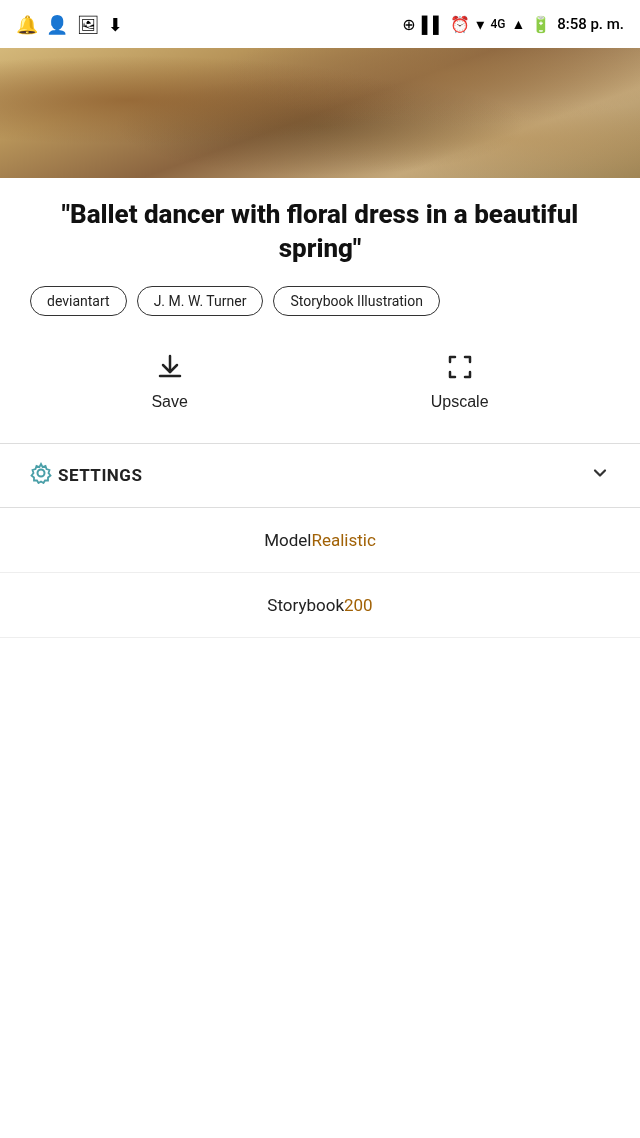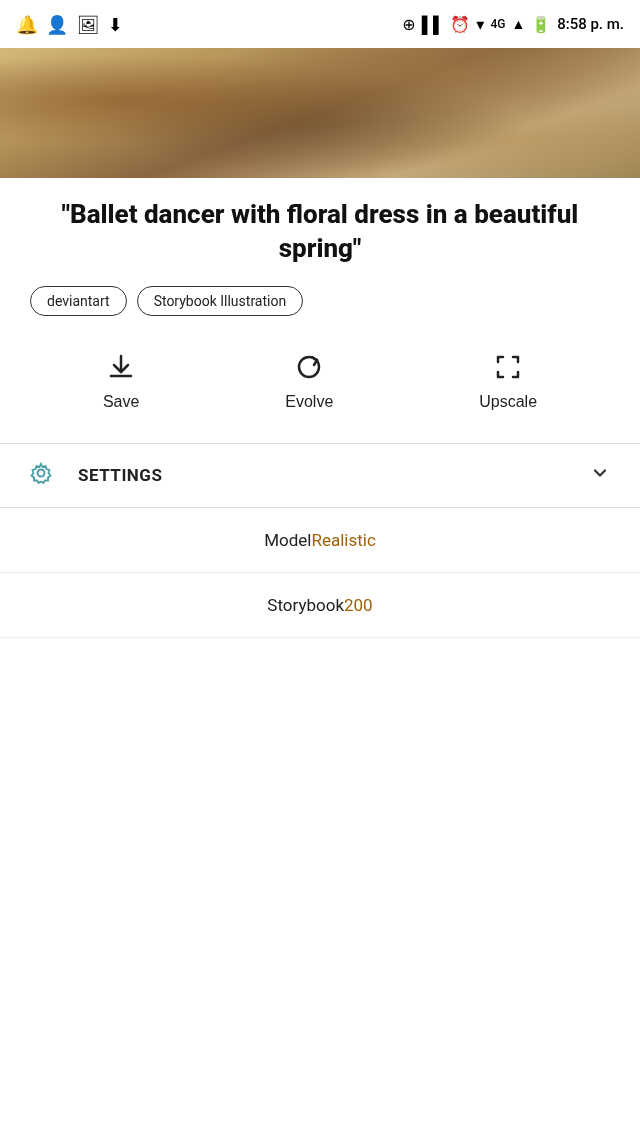--- a/index.html
+++ b/index.html
@@ -134,21 +134,21 @@
       display: flex;
       align-items: center;
       justify-content: space-between;
       padding: 18px 30px;
       cursor: pointer;
       border-bottom: 1px solid #ddd;
     }
     .settings-header-left {
       display: flex;
       align-items: center;
-      gap: 26px;
+      gap: 6px;
     }
     .settings-gear {
       font-size: 20px;
       color: #4a9fa8;
     }
     .settings-title {
       font-size: 17px;
       font-weight: 700;
       color: #222;
       letter-spacing: 0.5px;
@@ -200,46 +200,38 @@
 <div class="image-container">
   <div class="image-placeholder"></div>
 </div>
 
 <div class="content">
 
   <h1 class="title">"Ballet dancer with floral dress in a beautiful spring"</h1>
 
   <div class="tags-row">
     <span class="tag">deviantart</span>
+    <span class="tag">J. M. W. Turner</span>
     <span class="tag">Storybook Illustration</span>
   </div>
 
   <div class="actions-row">
     <button class="action-btn">
       <span class="action-icon">
         <svg width="30" height="30" viewBox="0 0 30 30" fill="none" xmlns="http://www.w3.org/2000/svg">
           <path d="M15 4 L15 20" stroke="#222" stroke-width="2.5" stroke-linecap="round"></path>
           <path d="M8 13 L15 20 L22 13" stroke="#222" stroke-width="2.5" stroke-linecap="round" stroke-linejoin="round"></path>
           <path d="M5 24 L25 24" stroke="#222" stroke-width="2.5" stroke-linecap="round"></path>
         </svg>
       </span>
       <span class="action-label">Save</span>
     </button>
     <button class="action-btn">
       <span class="action-icon">
         <svg width="30" height="30" viewBox="0 0 30 30" fill="none" xmlns="http://www.w3.org/2000/svg">
-          <path d="M23 8 C23 8 25 12 25 15 C25 20.5 20.5 25 15 25 C9.5 25 5 20.5 5 15 C5 9.5 9.5 5 15 5 C17.5 5 19.8 5.9 21.5 7.5" stroke="#222" stroke-width="2.5" stroke-linecap="round"></path>
-          <path d="M18 5 L23 8 L20 13" stroke="#222" stroke-width="2.5" stroke-linecap="round" stroke-linejoin="round"></path>
-        </svg>
-      </span>
-      <span class="action-label">Evolve</span>
-    </button>
-    <button class="action-btn">
-      <span class="action-icon">
-        <svg width="30" height="30" viewBox="0 0 30 30" fill="none" xmlns="http://www.w3.org/2000/svg">
           <path d="M5 10 L5 5 L10 5" stroke="#222" stroke-width="2.5" stroke-linecap="round" stroke-linejoin="round"></path>
           <path d="M20 5 L25 5 L25 10" stroke="#222" stroke-width="2.5" stroke-linecap="round" stroke-linejoin="round"></path>
           <path d="M25 20 L25 25 L20 25" stroke="#222" stroke-width="2.5" stroke-linecap="round" stroke-linejoin="round"></path>
           <path d="M10 25 L5 25 L5 20" stroke="#222" stroke-width="2.5" stroke-linecap="round" stroke-linejoin="round"></path>
         </svg>
       </span>
       <span class="action-label">Upscale</span>
     </button>
   </div>
 

